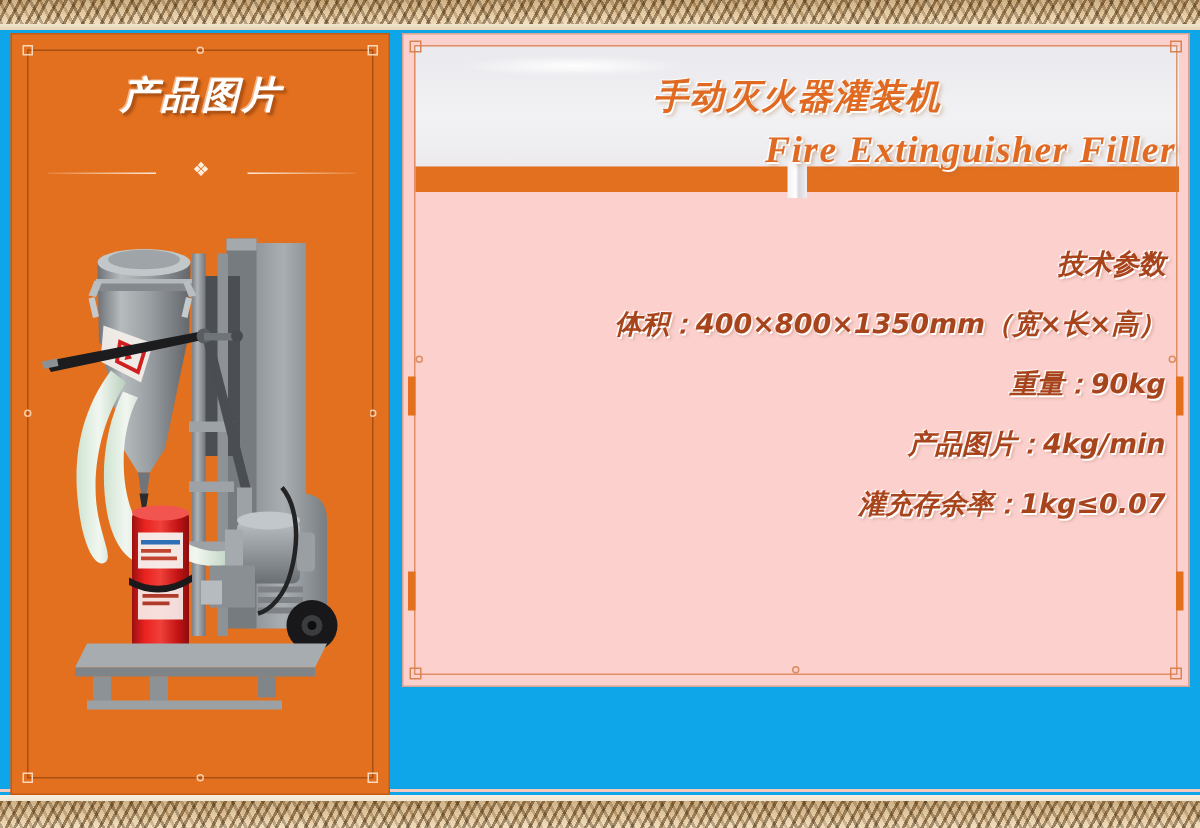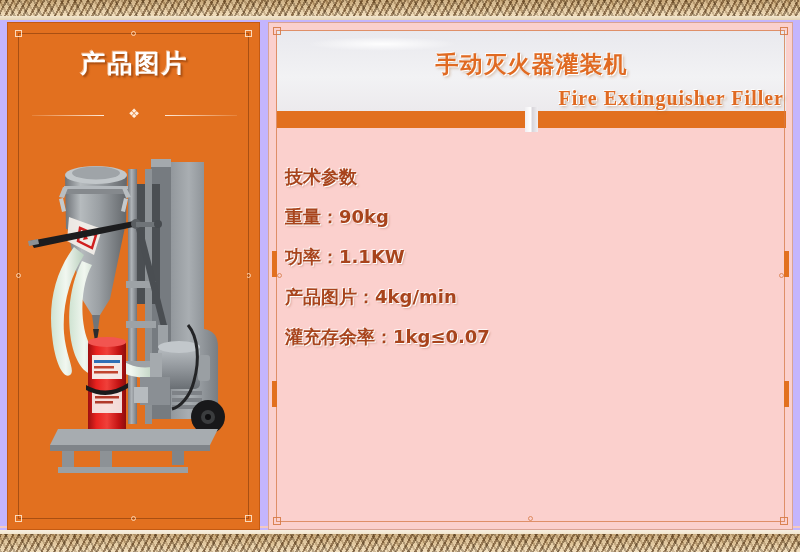--- a/index.html
+++ b/index.html
@@ -12,21 +12,22 @@
     height: 552px;
     overflow: hidden;
     font-family: "Liberation Serif", "DejaVu Serif", serif;
   }
 
   
   .page {
     position: relative;
     width: 800px;
     height: 552px;
-    background: #c4b5fd;
+    background: #0ea5e9;
+    font-style: italic;
   }
 
   
   .texture-band {
     position: absolute;
     left: 0;
     width: 800px;
     height: 16px;
     background-color: #c6a678;
     background-image:
@@ -169,21 +170,21 @@
     width: 225px;
     height: 370px;
     overflow: hidden;
   }
 
   
   .panel-right {
     left: 268px;
     top: 22px;
     width: 525px;
-    height: 508px;
+    height: 436px;
     background: #fbd0cd;
     border: 1px solid #d9a394;
     overflow: hidden;
     padding-left: 12px;
   }
   .panel-right .inner-rule {
     left: 7px;
     top: 7px;
     right: 7px;
     bottom: 7px;
@@ -268,21 +269,21 @@
       1px 1px 0 #ffffff,
       2px 2px 3px rgba(170,110,60,0.45),
      -1px -1px 0 rgba(255,255,255,0.9);
   }
   .title-en {
     position: absolute;
     right: 8px;
     top: 64px;
     font-family: "Liberation Serif", "DejaVu Serif", serif;
     font-weight: bold;
-    font-size: 20px;
+    font-size: 25px;
     letter-spacing: 1px;
     color: #e06a22;
     text-shadow:
       1px 1px 0 #ffffff,
       2px 2px 3px rgba(170,110,60,0.5),
      -1px -1px 0 rgba(255,255,255,0.95);
     white-space: nowrap;
   }
 
   .spec-list {
@@ -295,20 +296,21 @@
     font-family: "DejaVu Sans", sans-serif;
     font-weight: bold;
     font-size: 18px;
     line-height: 40px;
     color: #a8441c;
     white-space: nowrap;
     text-shadow:
       1px 1px 0 #ffffff,
       2px 2px 2px rgba(190,130,110,0.45),
      -1px -1px 0 rgba(255,255,255,0.8);
+    text-align: right;
   }
 
   
   .product-photo svg { display: block; }
 </style>
 </head>
 <body>
 
 <div class="page">
 
@@ -474,22 +476,22 @@
       <div class="header-gloss"></div>
     </div>
     <div class="header-orange-bar"></div>
     <div class="header-notch"></div>
 
     <div class="title-cn">手动灭火器灌装机</div>
     <div class="title-en">Fire Extinguisher Filler</div>
 
     <div class="spec-list">
       <div class="spec-line">技术参数</div>
+      <div class="spec-line">体积：400×800×1350mm（宽×长×高）</div>
       <div class="spec-line">重量：90kg</div>
-      <div class="spec-line">功率：1.1KW</div>
       <div class="spec-line">产品图片：4kg/min</div>
       <div class="spec-line">灌充存余率：1kg≤0.07</div>
     </div>
 
     <div class="inner-rule"></div>
     <div class="corner-tick ct-tl"></div>
     <div class="corner-tick ct-tr"></div>
     <div class="corner-tick ct-bl"></div>
     <div class="corner-tick ct-br"></div>
     <div class="edge-dot ed-left"></div>

